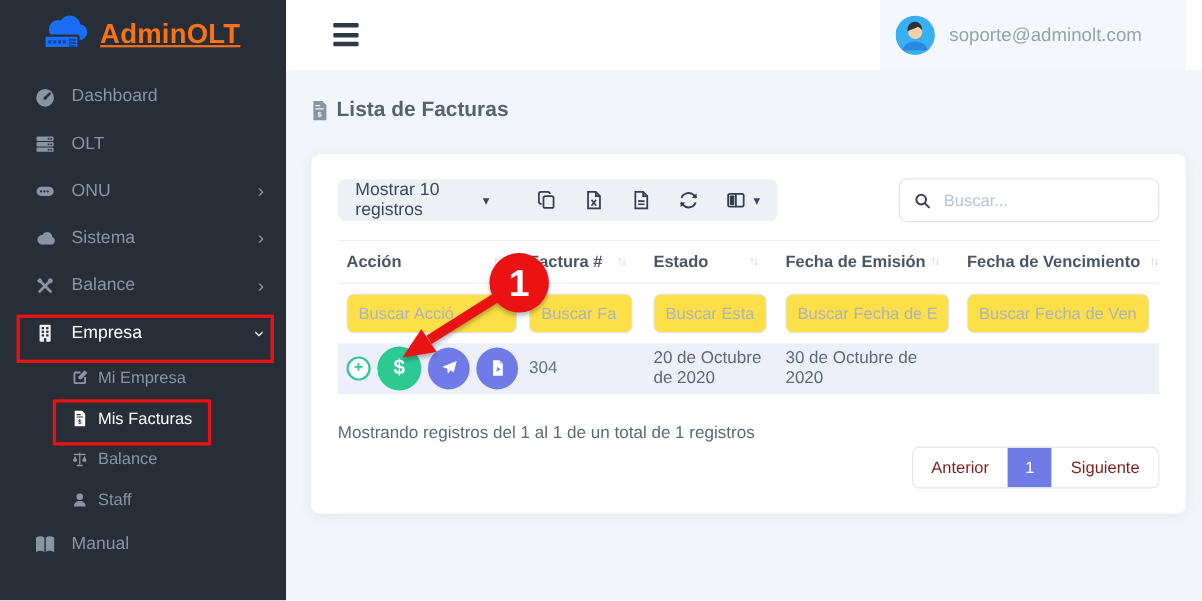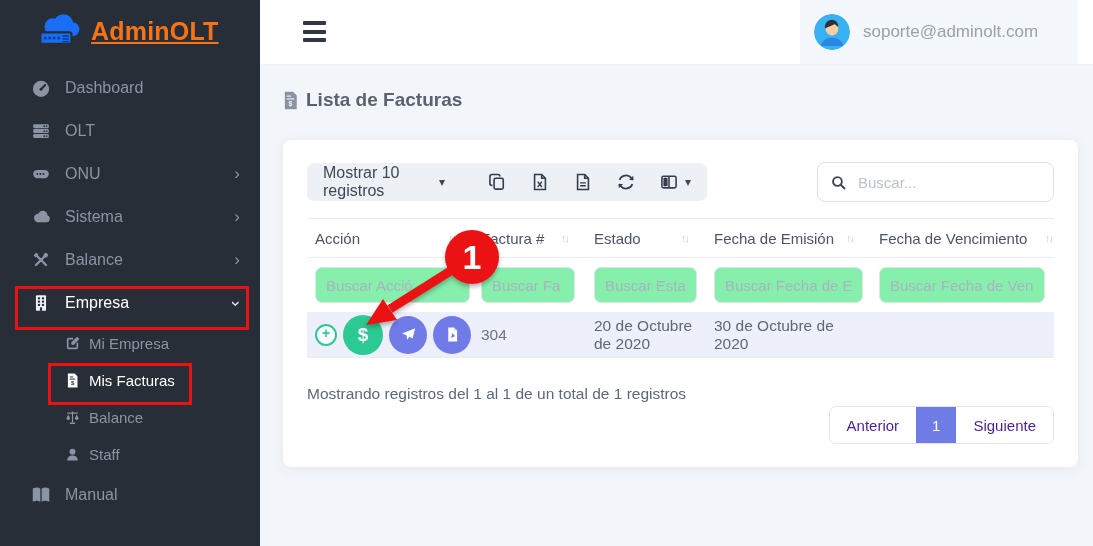--- a/index.html
+++ b/index.html
@@ -56,24 +56,24 @@
              padding:0 12px;box-sizing:border-box;gap:9px;}
   .searchbox input{border:none;outline:none;flex:1;font-size:15px;color:#5d6878;
                    font-family:"Liberation Sans","DejaVu Sans",sans-serif;background:transparent;min-width:0;}
   .searchbox input::placeholder{color:#b9c2cf;}
   .search-ico{width:17px;height:17px;flex:none;color:#3c4354;}
 
   .trow{position:absolute;left:24px;width:747px;display:grid;
         grid-template-columns:166px 113px 120px 165px 183px;align-items:center;box-sizing:border-box;}
   .trow > div{padding-left:8px;box-sizing:border-box;display:flex;align-items:center;}
   .thead-row{top:78px;height:40px;border-top:1px solid #e9edf3;border-bottom:1px solid #e9edf3;}
-  .th-label{color:#4c5468;font-size:15px;font-weight:400;}
+  .th-label{color:#4c5468;font-size:15px;font-weight:700;}
   .sort{margin-left:auto;margin-right:18px;color:#c7ced9;font-size:11px;letter-spacing:-2px;}
   .tfilter{top:118px;height:54px;}
-  .tfilter input{height:36px;border:1px solid #dfe4ec;border-radius:7px;background:#86efac;
+  .tfilter input{height:36px;border:1px solid #dfe4ec;border-radius:7px;background:#fde047;
                  padding:0 10px;font-size:15px;color:#5d6878;outline:none;
                  font-family:"Liberation Sans","DejaVu Sans",sans-serif;box-sizing:border-box;}
   .tfilter input::placeholder{color:#aab3c0;}
   .f1{width:155px}.f2{width:94px}.f3{width:103px}.f4{width:149px}.f5{width:166px}
   .tdata{top:172px;height:46px;background:#edf0fa;border-bottom:1px solid #e9edf3;}
   .cell-text{color:#6a7482;font-size:15.5px;}
   .date-text{color:#5d6878;font-size:15.5px;}
 
   .actions{display:flex;align-items:center;gap:6px;}
   .btn-plus{width:18px;height:18px;border:2px solid #2cc992;border-radius:50%;background:#fff;
@@ -84,21 +84,21 @@
   .btn-dollar{width:40px;height:40px;background:#2cc992;color:#fff;font-size:19px;font-weight:700;}
   .btn-send,.btn-pdf{width:38px;height:38px;background:#707be8;}
   .btn-send svg,.btn-pdf svg{width:17px;height:17px;}
 
   .badge{background:#fcb92e;color:#fff;font-size:12px;font-weight:700;border-radius:4px;
          padding:3px 8px;white-space:nowrap;}
 
   .summary{position:absolute;left:24px;top:245px;color:#5d6878;font-size:15.5px;}
   .pager{position:absolute;right:24px;top:266px;height:36px;display:flex;align-items:stretch;
          border:1px solid #e0e4eb;border-radius:7px;overflow:hidden;background:#fff;}
-  .pg{display:flex;align-items:center;padding:0 17px;font-size:15px;color:#4c1d95;cursor:pointer;background:#fff;}
+  .pg{display:flex;align-items:center;padding:0 17px;font-size:15px;color:#7f1d1d;cursor:pointer;background:#fff;}
   .pg.active{background:#6f7ce5;color:#fff;padding:0 16px;}
 
   
   .anno-box{position:absolute;border:3px solid #ea1212;pointer-events:none;z-index:40;}
   .anno-svg{position:absolute;left:0;top:0;width:1093px;height:546px;pointer-events:none;z-index:50;
             filter:drop-shadow(0 3px 2px rgba(0,0,0,.28));}
 </style>
 </head>
 <body>
 

